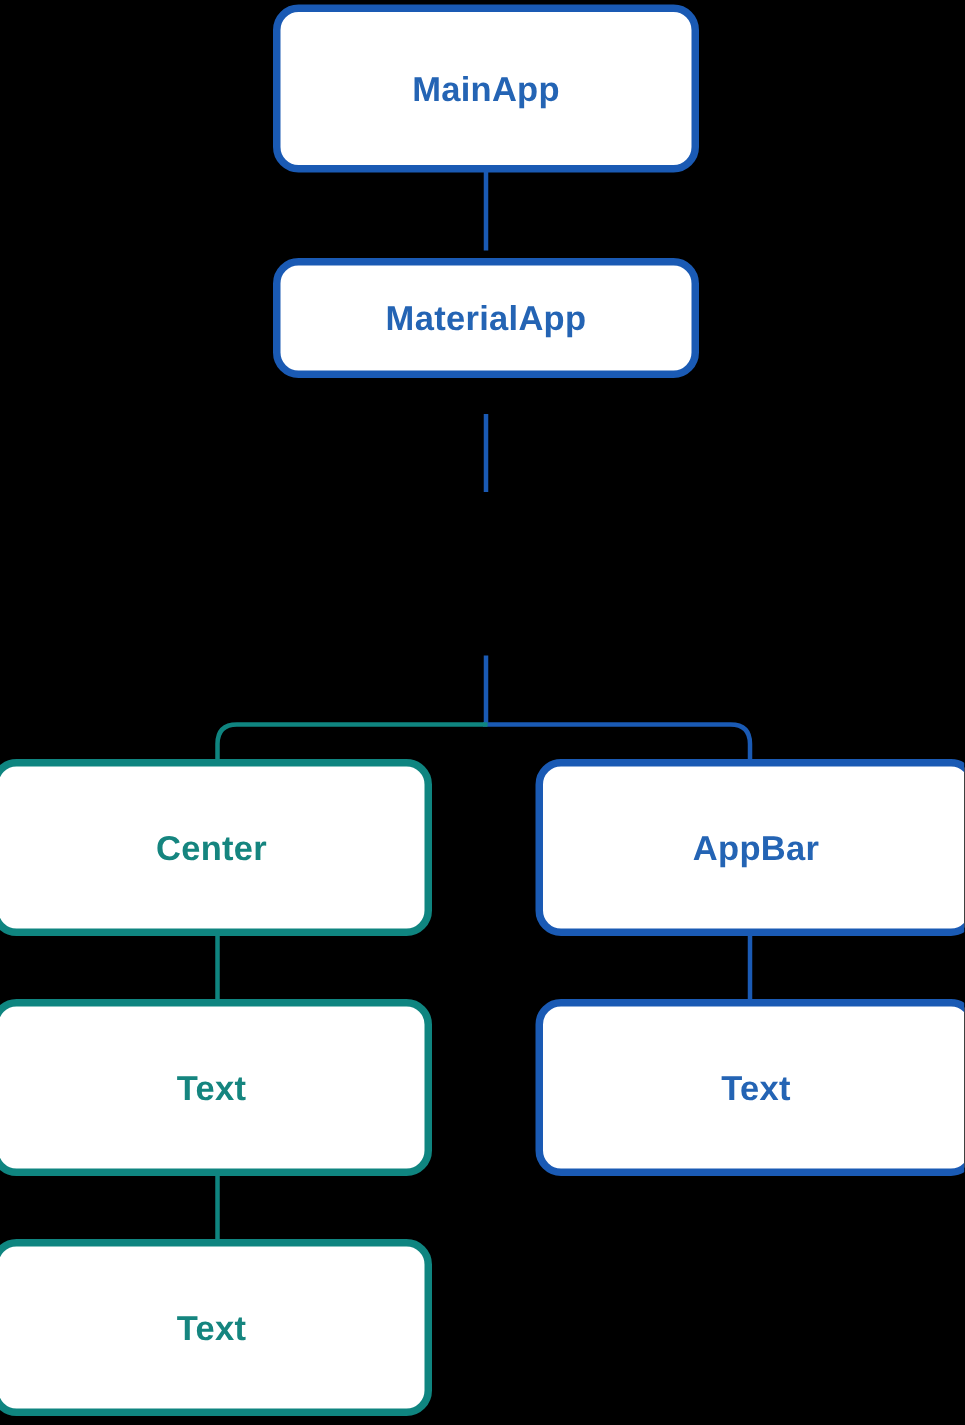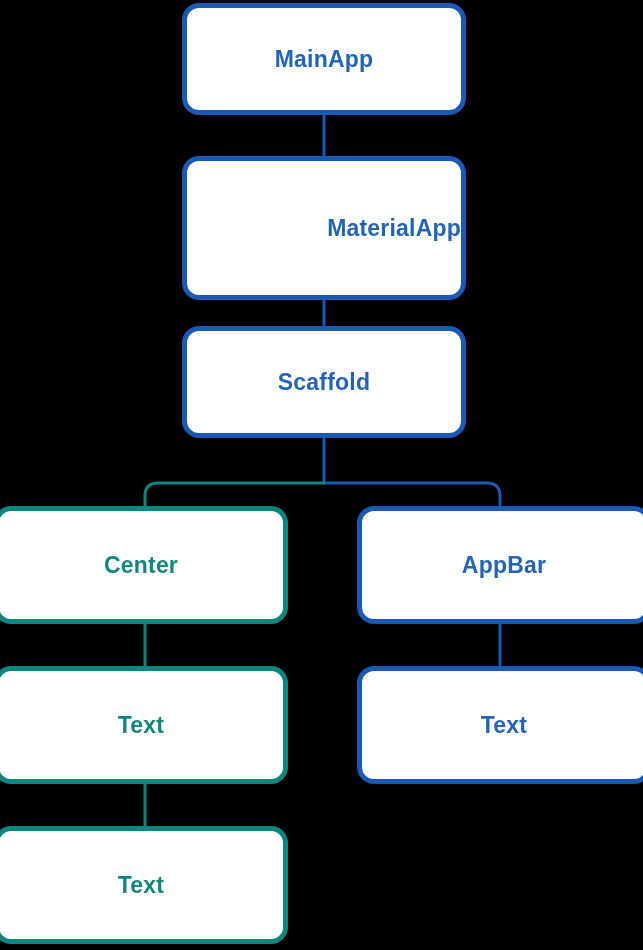--- a/index.html
+++ b/index.html
@@ -71,27 +71,24 @@
 
     <path d="M 145 782 L 145 829" stroke="#0f8580" stroke-width="3" fill="none"></path>
 
     <path d="M 500 622 L 500 669" stroke="#1a5ab4" stroke-width="3" fill="none"></path>
   </svg>
 
   <div class="node blue" style="left:182px; top:3px; width:284px; height:112px;">
     <span class="node-label">MainApp</span>
   </div>
 
-  <div class="node blue" style="left:182px; top:156px; width:284px; height:144px;justify-content:flex-end;">
+  <div class="node blue" style="left:182px; top:172px; width:284px; height:80px;">
     <span class="node-label">MaterialApp</span>
   </div>
 
-  <div class="node blue" style="left:182px; top:326px; width:284px; height:112px;">
-    <span class="node-label">Scaffold</span>
-  </div>
 
   <div class="node teal" style="left:-6px; top:506px; width:294px; height:118px;">
     <span class="node-label">Center</span>
   </div>
 
   <div class="node blue" style="left:357px; top:506px; width:294px; height:118px;">
     <span class="node-label">AppBar</span>
   </div>
 
   <div class="node teal" style="left:-6px; top:666px; width:294px; height:118px;">

